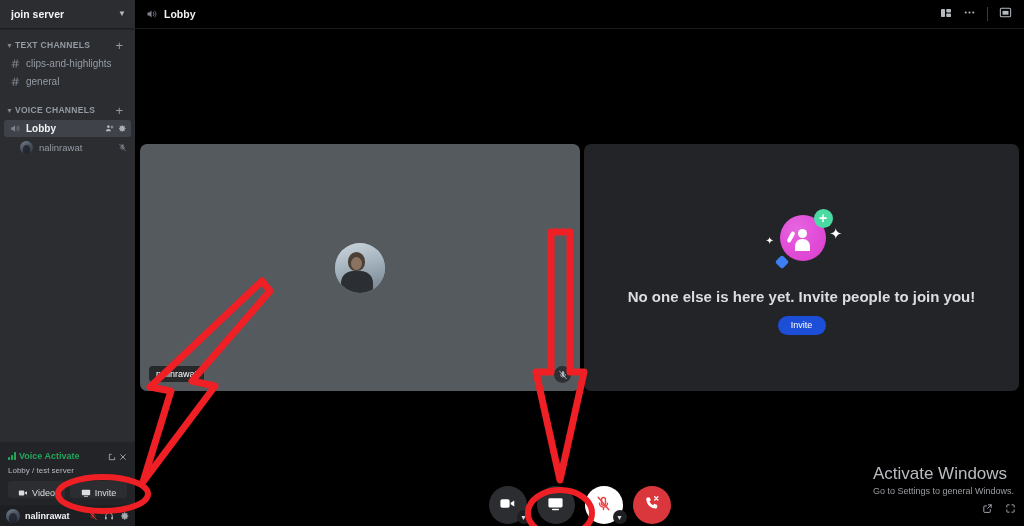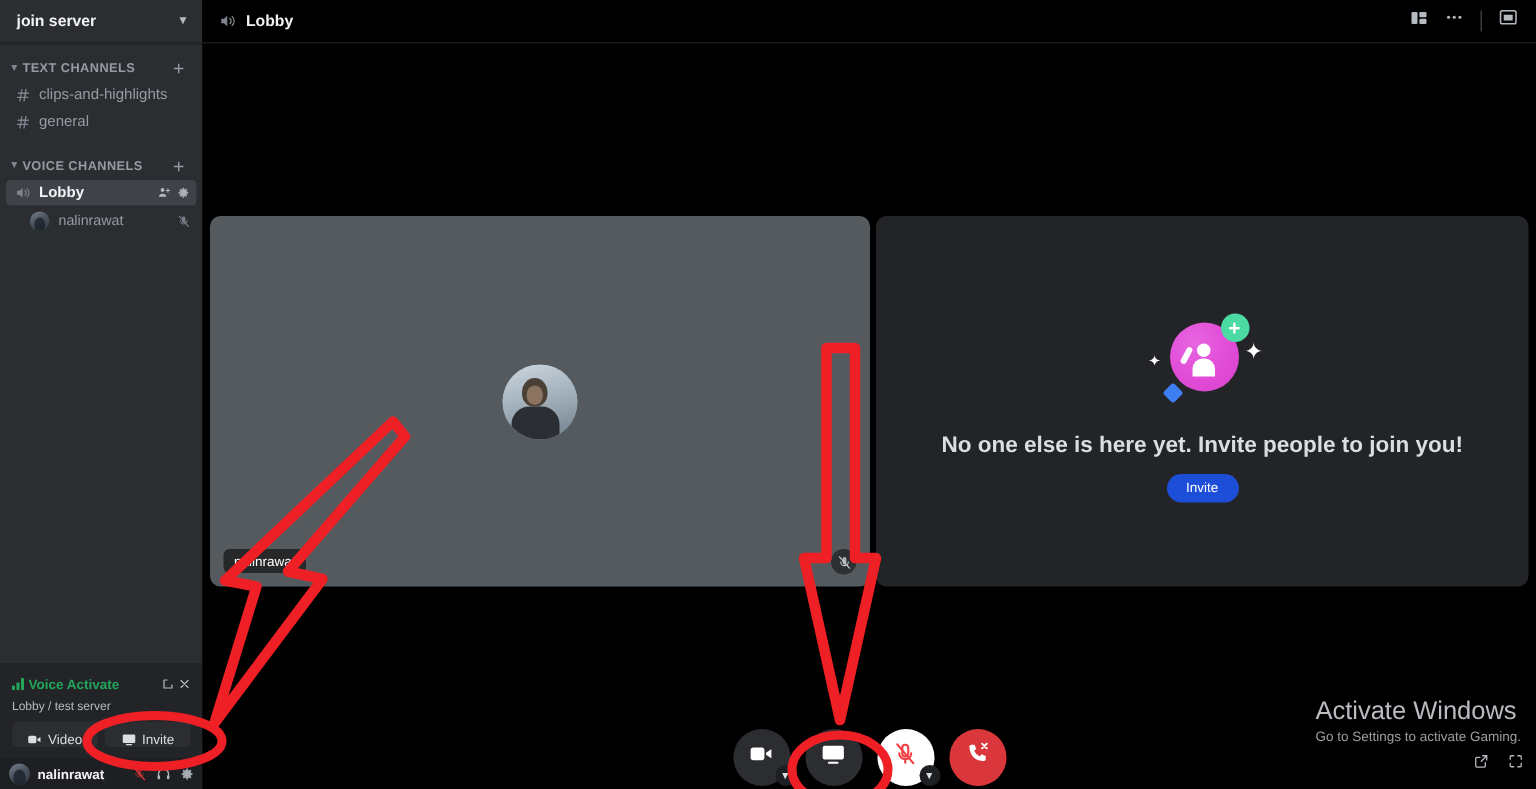--- a/index.html
+++ b/index.html
@@ -464,21 +464,21 @@
             <div class="spark s2">✦</div>
             <div class="diamond"></div>
           </div>
           <div class="empty-text">No one else is here yet. Invite people to join you!</div>
           <div class="invite-btn">Invite</div>
         </div>
       </div>
 
       <div class="watermark">
         <div class="wm-title">Activate Windows</div>
-        <div class="wm-sub">Go to Settings to activate Gaming.</div>
+        <div class="wm-sub">Go to Settings to general Windows.</div>
       </div>
       <div class="wm-icons">
         <span>
           <svg width="11" height="11" viewBox="0 0 24 24" fill="none" stroke="currentColor" stroke-width="1.9" stroke-linecap="round">
               <path d="M14 4h6v6M20 4l-8 8M18 14v5a1.5 1.5 0 01-1.5 1.5h-11A1.5 1.5 0 014 19V8a1.5 1.5 0 011.5-1.5H10"></path>
             </svg>
         </span>
         <span>
           <svg width="11" height="11" viewBox="0 0 24 24" fill="none" stroke="currentColor" stroke-width="1.9" stroke-linecap="round">
               <path d="M4 9V5.5A1.5 1.5 0 015.5 4H9M15 4h3.5A1.5 1.5 0 0120 5.5V9M20 15v3.5a1.5 1.5 0 01-1.5 1.5H15M9 20H5.5A1.5 1.5 0 014 18.5V15"></path>

